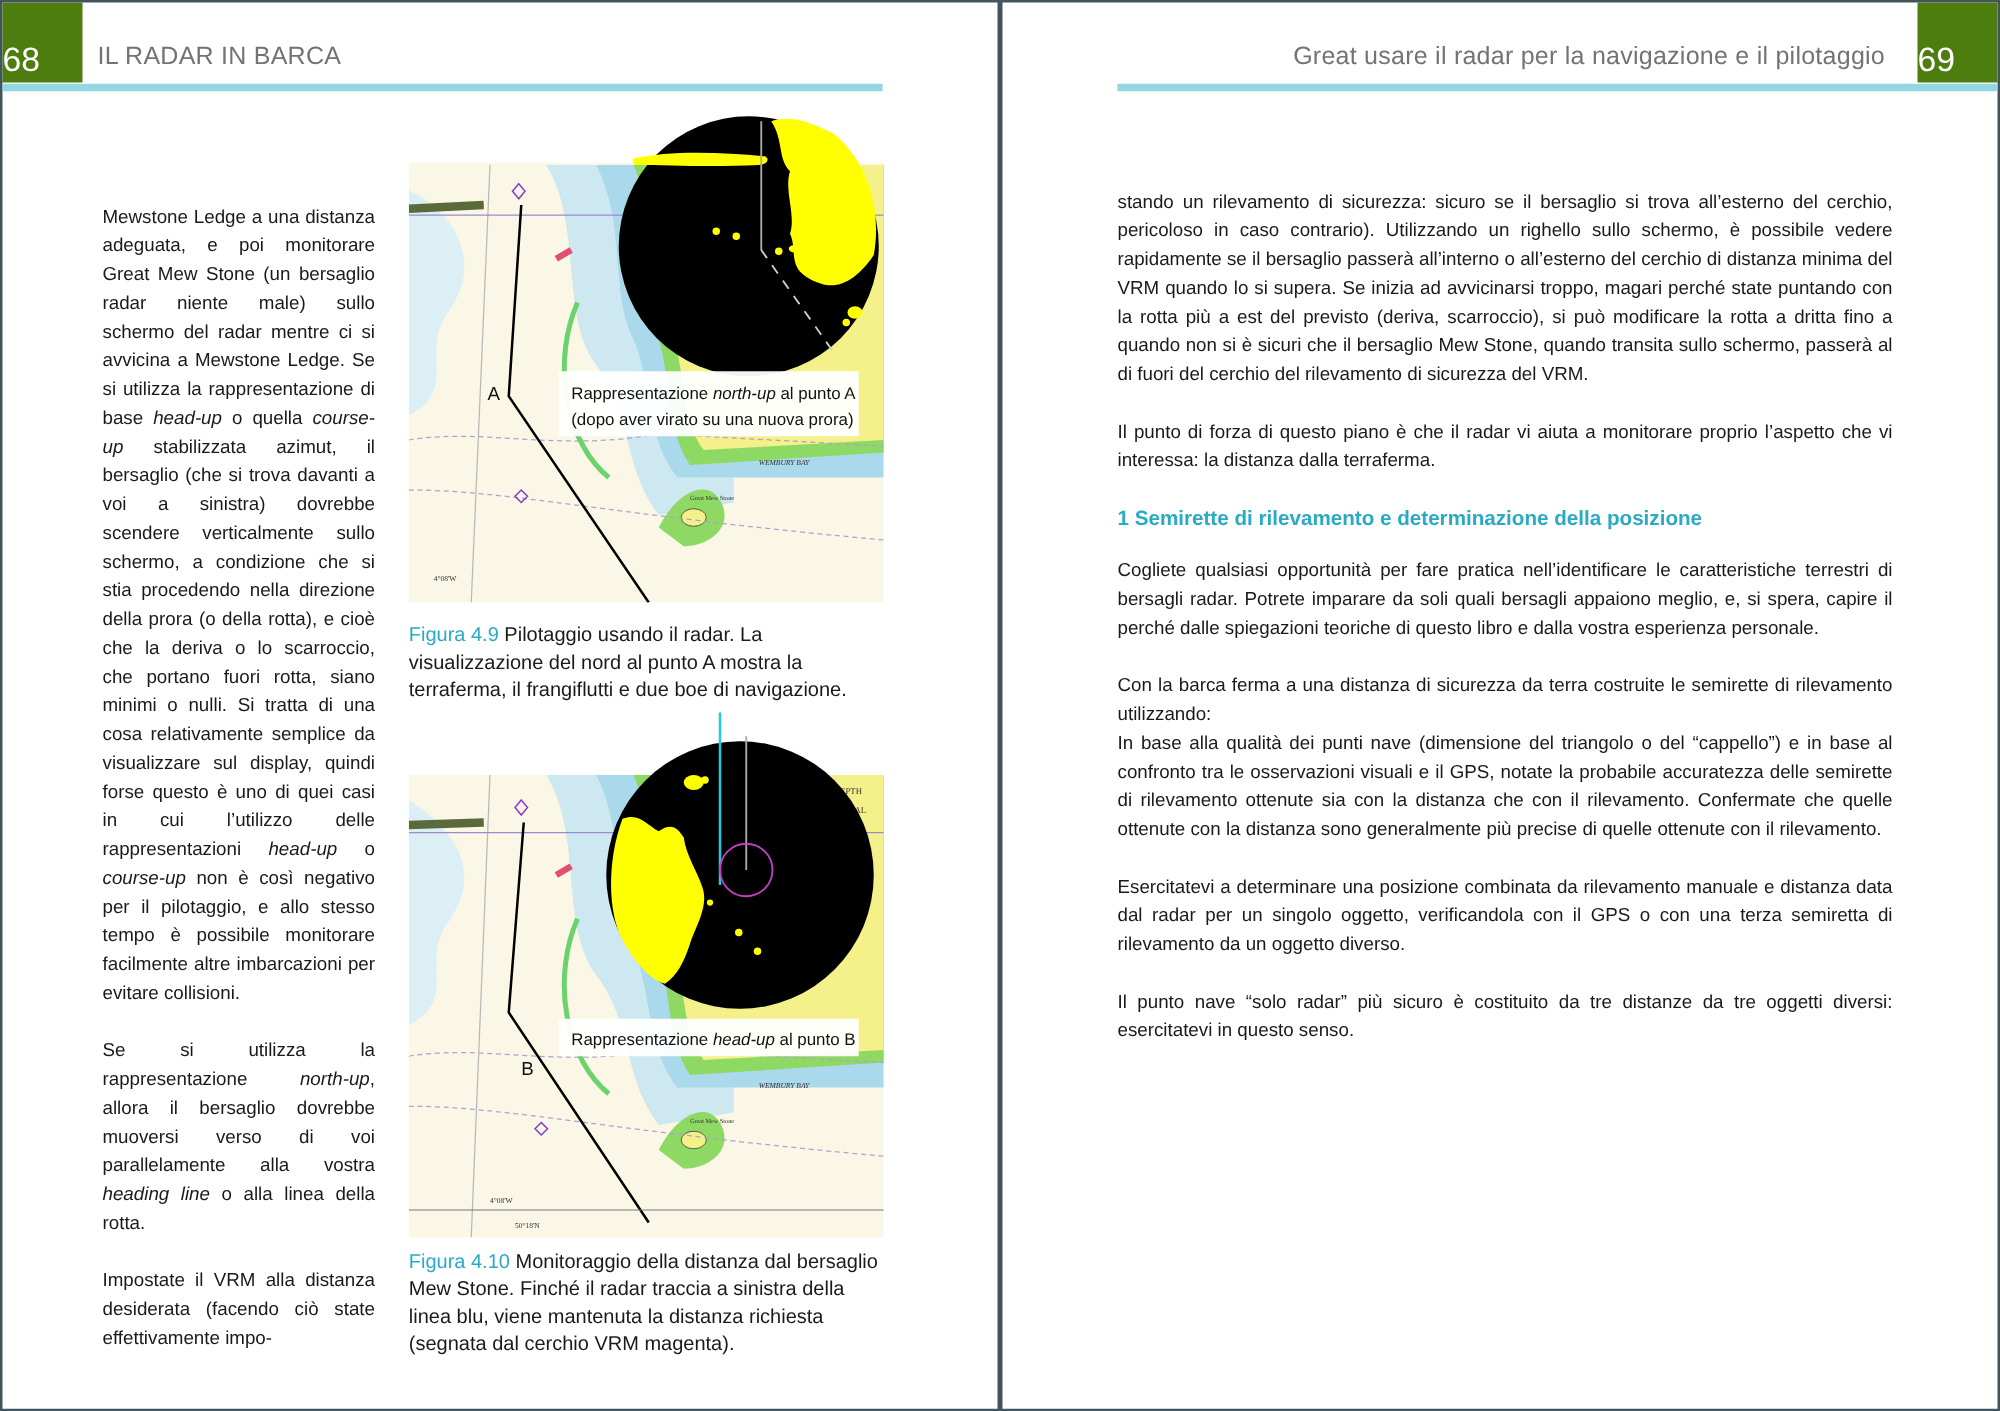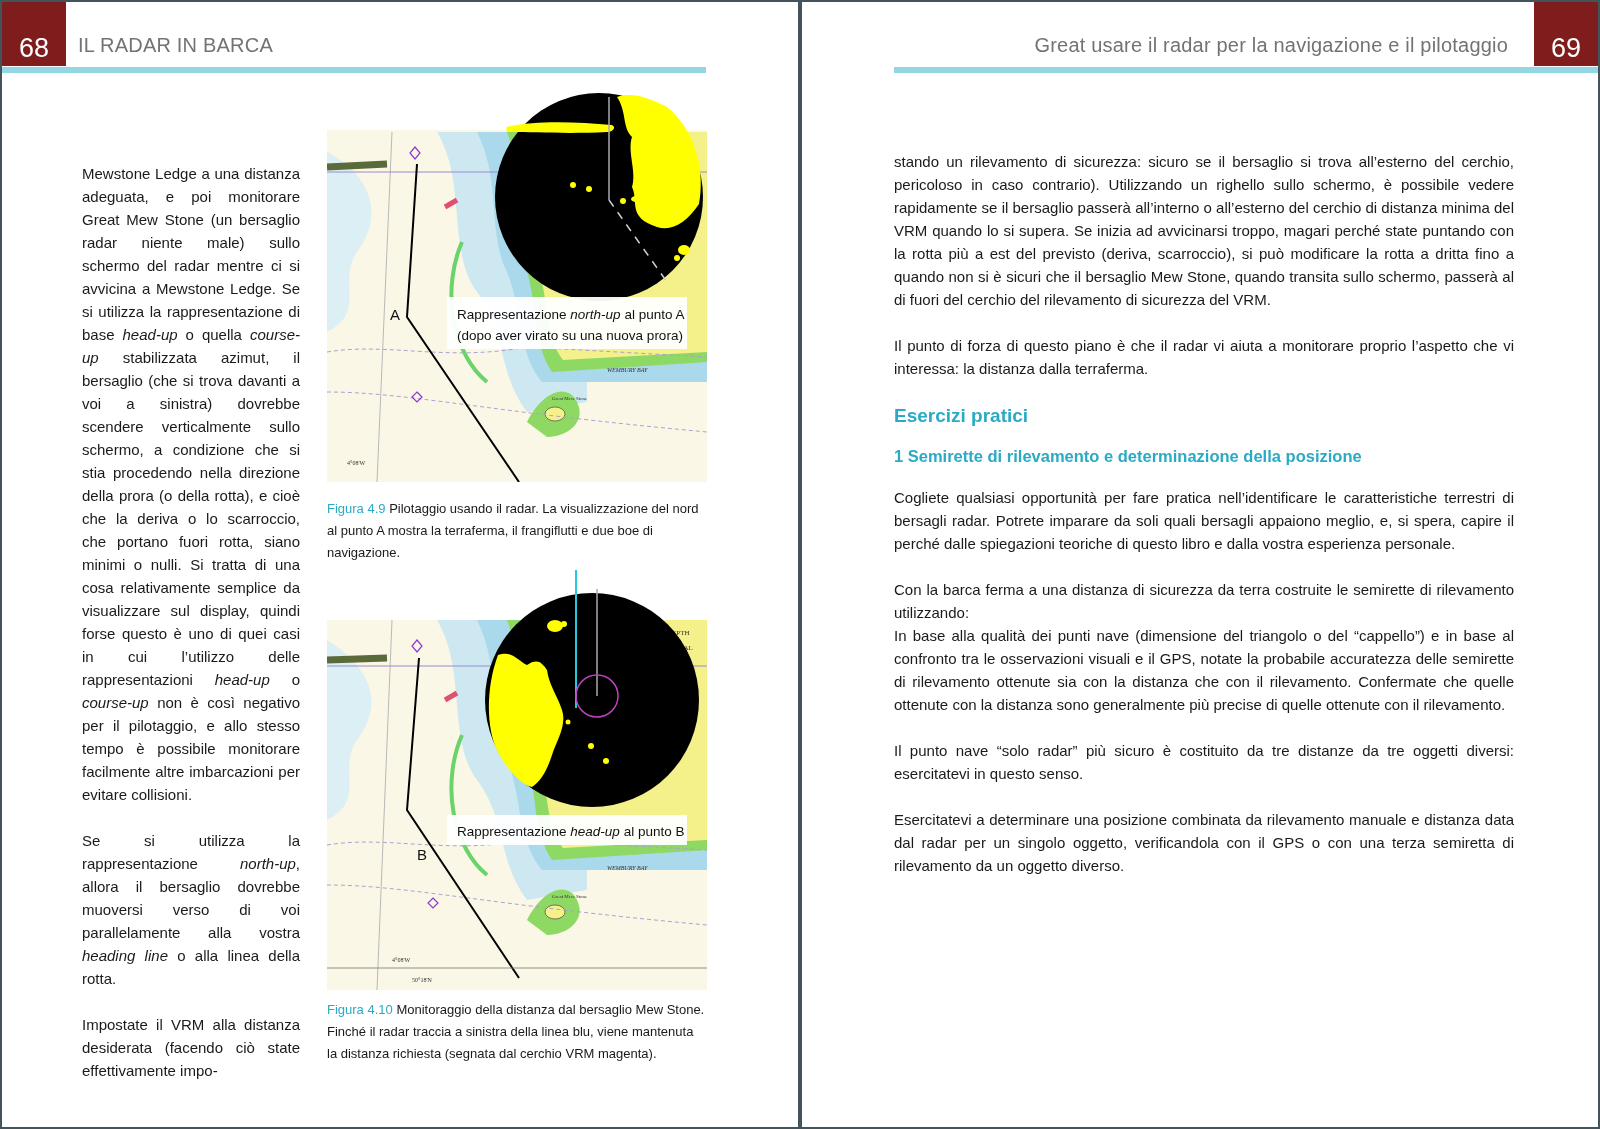--- a/index.html
+++ b/index.html
@@ -1,38 +1,38 @@
 <!DOCTYPE html>
 <html><head>
 <meta charset="utf-8">
 <style>
   html, body { margin:0; padding:0; }
   body { width:1600px; height:1129px; background:#44545c; position:relative; overflow:hidden; font-family:"Liberation Sans", sans-serif; }
   .page { position:absolute; top:2px; height:1125px; background:#fff; }
   .page-left { left:2px; width:796px; }
   .page-right { left:802px; width:796px; }
-  .pnum { position:absolute; top:0; height:64px; width:64px; background:#7f1d1d; color:#fff; font-size:27px; text-align:center; line-height:92px; }
+  .pnum { position:absolute; top:0; height:64px; width:64px; background:#4d7c0f; color:#fff; font-size:27px; text-align:left; line-height:92px; }
   .page-left .pnum { left:0; }
   .page-right .pnum { right:0; }
   .running { position:absolute; top:32px; color:#737373; font-size:20px; letter-spacing:0.2px; }
   .page-left .running { left:76px; }
   .page-right .running { right:90px; }
   .rule { position:absolute; top:65px; height:6px; background:#93d7e2; }
   .page-left .rule { left:0; width:704px; }
   .page-right .rule { left:92px; width:704px; }
   .col-left { position:absolute; left:80px; top:124px; width:218px; font-size:15px; line-height:23px; color:#1a1a1a; text-align:justify;margin-top:36px; }
   .col-left p { margin:0 0 23px 0; }
   .col-right { position:absolute; left:92px; top:148px; width:620px; font-size:15px; line-height:23px; color:#1a1a1a; text-align:justify; }
   .col-right p { margin:0 0 23px 0; }
   .col-right h2 { color:#2aaac4; font-size:19px; font-weight:bold; margin:0 0 15px 0; line-height:26px;}
   .col-right h3 { color:#2aaac4; font-size:16.5px; font-weight:bold; margin:0 0 18px 0; line-height:24px;}
   .col-right ul { margin:0 0 23px 0; padding:0; list-style:none; }
   .col-right li { position:relative; padding-left:30px; }
   .col-right li::before { content:"\2022"; position:absolute; left:0; }
-  .caption { position:absolute; left:325px; width:380px; font-size:13px; line-height:22px; color:#1a1a1a; }
+  .caption { position:absolute; left:325px; width:380px; font-size:16px; line-height:22px; color:#1a1a1a; }
   .caption .fig { color:#2aaac4; }
   .figure { position:absolute; left:325px; width:380px; }
   em { font-style:italic; }
 </style>
 </head>
 <body>
 
 <div class="page page-left">
   <div class="pnum">68</div>
   <div class="running">IL RADAR IN BARCA</div>
@@ -160,21 +160,20 @@
 </div>
 
 <div class="page page-right">
   <div class="pnum">69</div>
   <div class="running">Great usare il radar per la navigazione e il pilotaggio</div>
   <div class="rule"></div>
 
   <div class="col-right">
     <p>stando un rilevamento di sicurezza: sicuro se il bersaglio si trova all’esterno del cerchio, pericoloso in caso contrario). Utilizzando un righello sullo schermo, è possibile vedere rapidamente se il bersaglio passerà all’interno o all’esterno del cerchio di distanza minima del VRM quando lo si supera. Se inizia ad avvicinarsi troppo, magari perché state puntando con la rotta più a est del previsto (deriva, scarroccio), si può modificare la rotta a dritta fino a quando non si è sicuri che il bersaglio Mew Stone, quando transita sullo schermo, passerà al di fuori del cerchio del rilevamento di sicurezza del VRM.</p>
     <p>Il punto di forza di questo piano è che il radar vi aiuta a monitorare proprio l’aspetto che vi interessa: la distanza dalla terraferma.</p>
-    <h2>Esercizi pratici</h2>
     <h3>1 Semirette di rilevamento e determinazione della posizione</h3>
     <p>Cogliete qualsiasi opportunità per fare pratica nell’identificare le caratteristiche terrestri di bersagli radar. Potrete imparare da soli quali bersagli appaiono meglio, e, si spera, capire il perché dalle spiegazioni teoriche di questo libro e dalla vostra esperienza personale.</p>
     <p style="margin-bottom:0">Con la barca ferma a una distanza di sicurezza da terra costruite le semirette di rilevamento utilizzando:</p>
     <p>In base alla qualità dei punti nave (dimensione del triangolo o del “cappello”) e in base al confronto tra le osservazioni visuali e il GPS, notate la probabile accuratezza delle semirette di rilevamento ottenute sia con la distanza che con il rilevamento. Confermate che quelle ottenute con la distanza sono generalmente più precise di quelle ottenute con il rilevamento.</p>
+    <p>Esercitatevi a determinare una posizione combinata da rilevamento manuale e distanza data dal radar per un singolo oggetto, verificandola con il GPS o con una terza semiretta di rilevamento da un oggetto diverso.</p>
     <p>Il punto nave “solo radar” più sicuro è costituito da tre distanze da tre oggetti diversi: esercitatevi in questo senso.</p>
-    <p>Esercitatevi a determinare una posizione combinata da rilevamento manuale e distanza data dal radar per un singolo oggetto, verificandola con il GPS o con una terza semiretta di rilevamento da un oggetto diverso.</p>
   </div>
 </div>
 
 </body></html>

